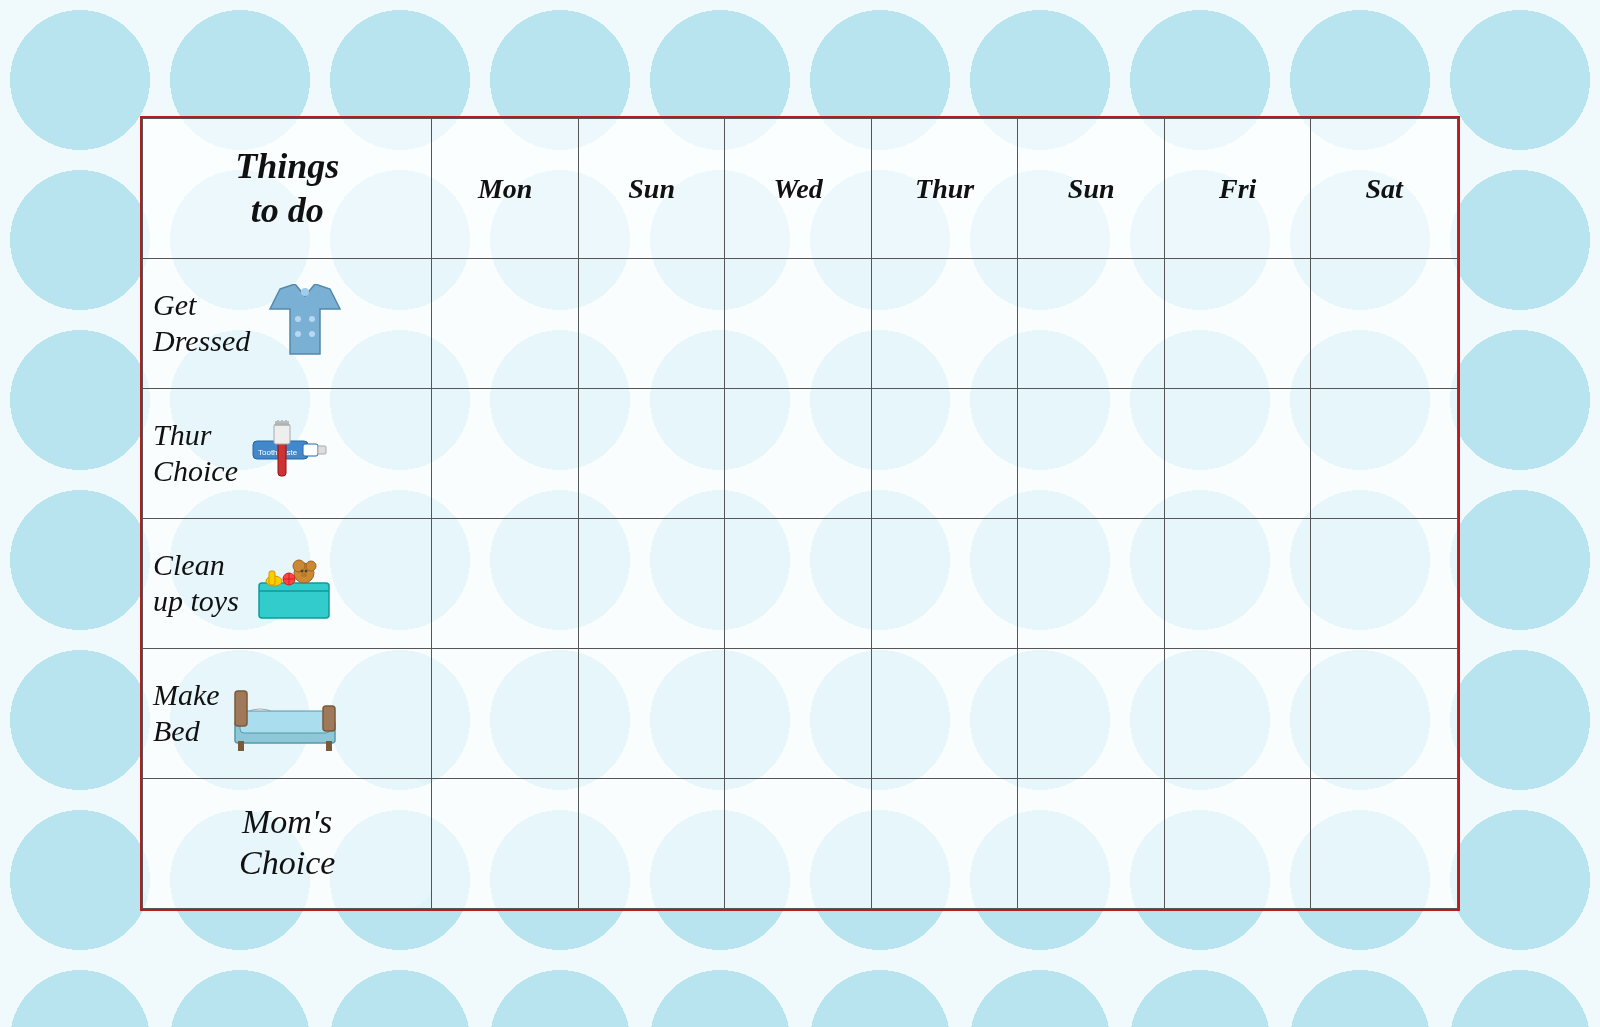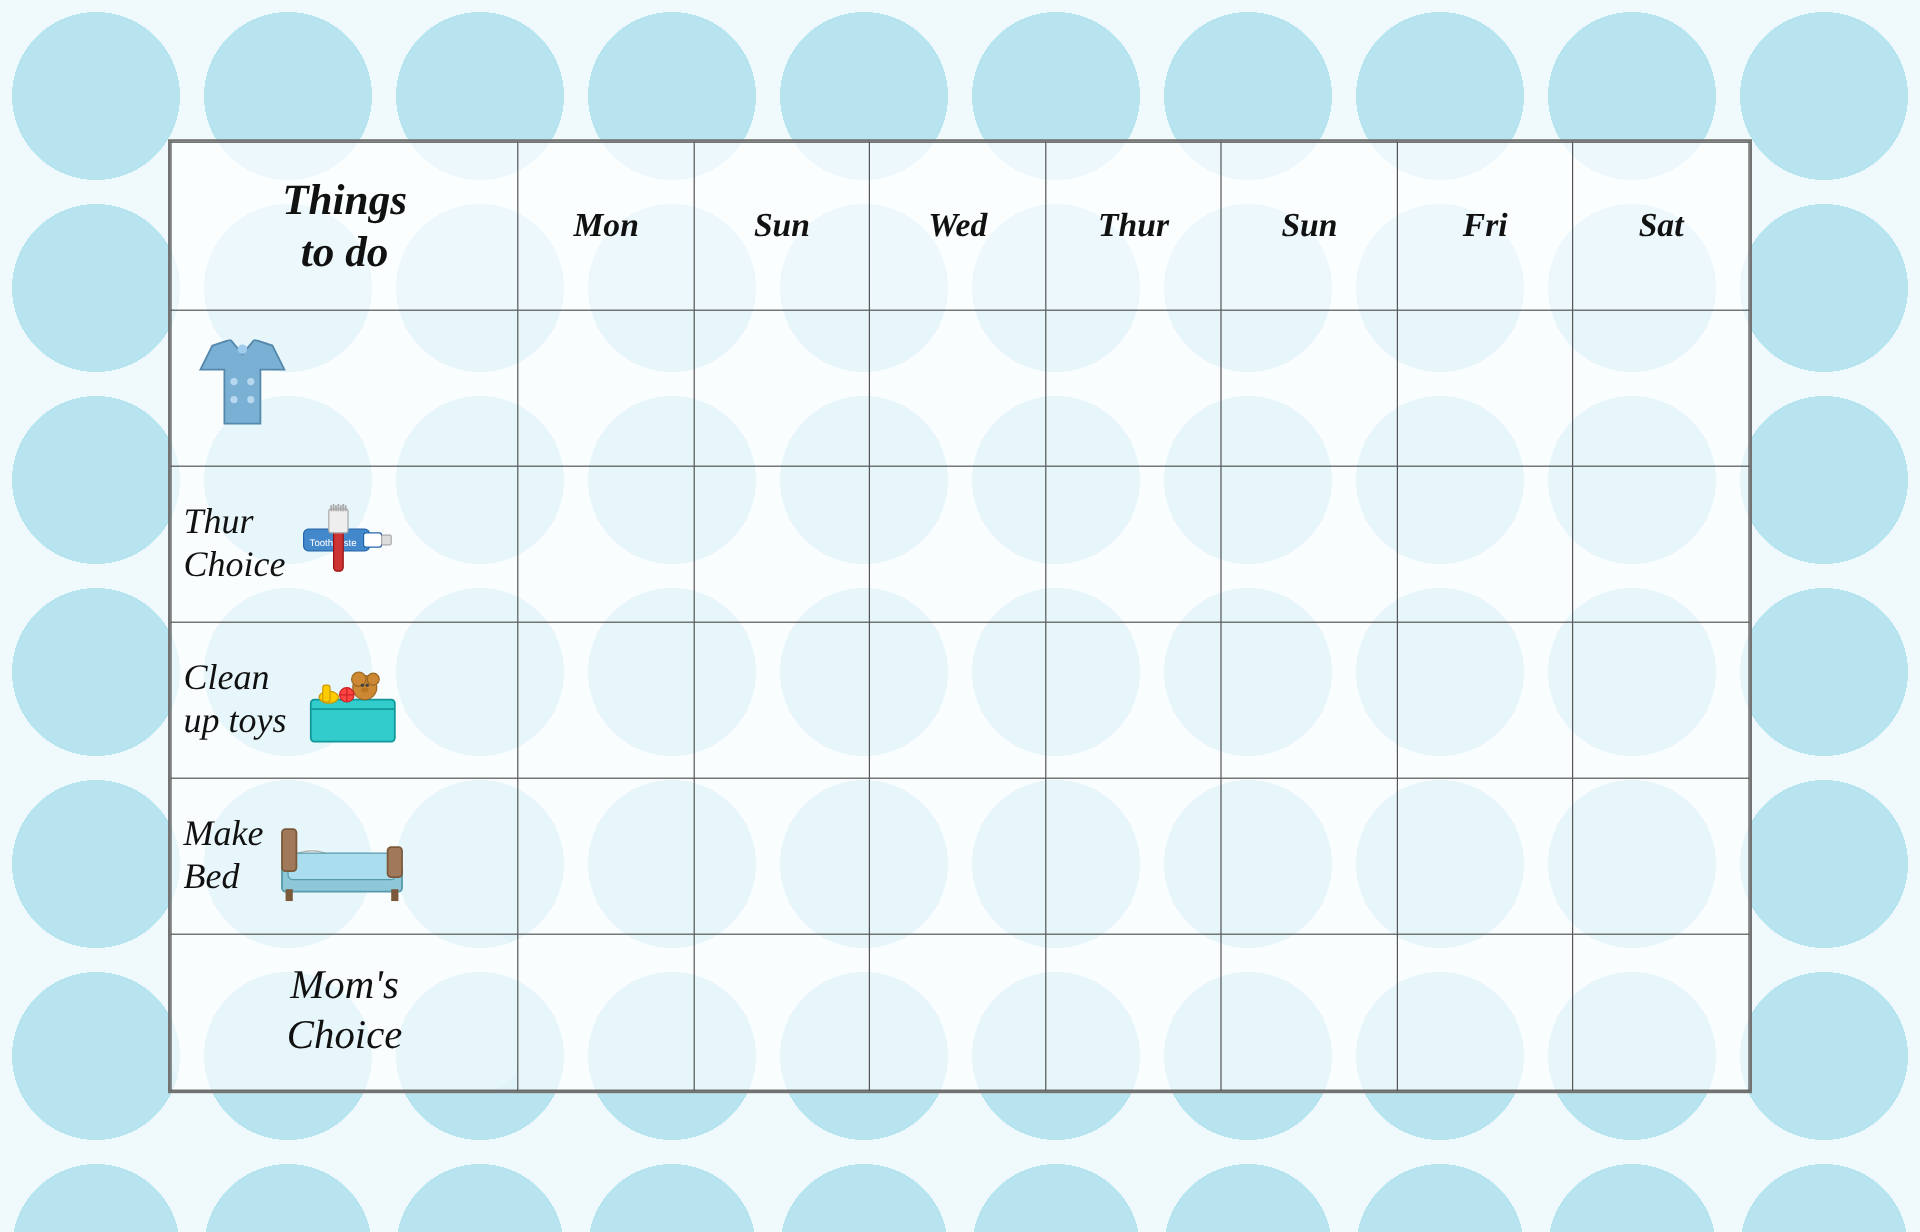--- a/index.html
+++ b/index.html
@@ -13,21 +13,21 @@
       background-position: 0 0;
       font-family: Georgia, serif;
       display: flex;
       align-items: center;
       justify-content: center;
       overflow: hidden;
     }
 
     .chart-wrapper {
       background: rgba(255,255,255,0.55);
-      border: 2px solid #737373;
+      border: 2px solid #b91c1c;
       width: 1320px;
       margin: 60px auto;
     }
 
     table {
       width: 100%;
       border-collapse: collapse;
       table-layout: fixed;
     }
 
@@ -140,20 +140,24 @@
         <th class="col-day header-cell"><span class="day-label">Sun</span></th>
         <th class="col-day header-cell"><span class="day-label">Fri</span></th>
         <th class="col-day header-cell"><span class="day-label">Sat</span></th>
       </tr>
     </thead>
     <tbody>
 
       <tr class="task-row">
         <td class="task-cell">
           <div class="task-content">
+            <span class="task-label">
+              <span>Get</span><br>
+              <span>Dressed</span>
+            </span>
             <span class="task-icon icon-clothes">
               <svg width="90" height="75" viewBox="0 0 90 75">
 
                 <polygon points="20,5 35,0 45,12 55,0 70,5 80,25 60,25 60,70 30,70 30,25 10,25" fill="#7ab0d4" stroke="#5588aa" stroke-width="1.5"></polygon>
                 <circle cx="45" cy="8" r="4" fill="#a0ccee"></circle>
 
                 <circle cx="38" cy="35" r="3" fill="#b8d8f0"></circle>
                 <circle cx="52" cy="35" r="3" fill="#b8d8f0"></circle>
                 <circle cx="38" cy="50" r="3" fill="#b8d8f0"></circle>
                 <circle cx="52" cy="50" r="3" fill="#b8d8f0"></circle>

